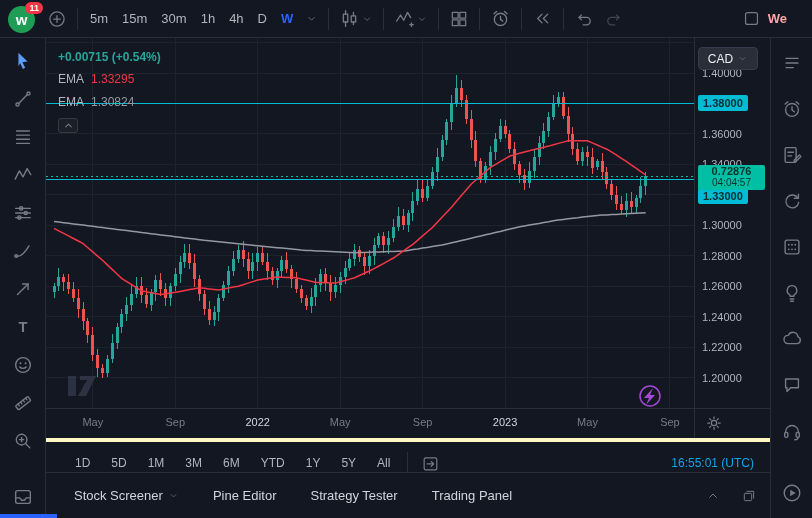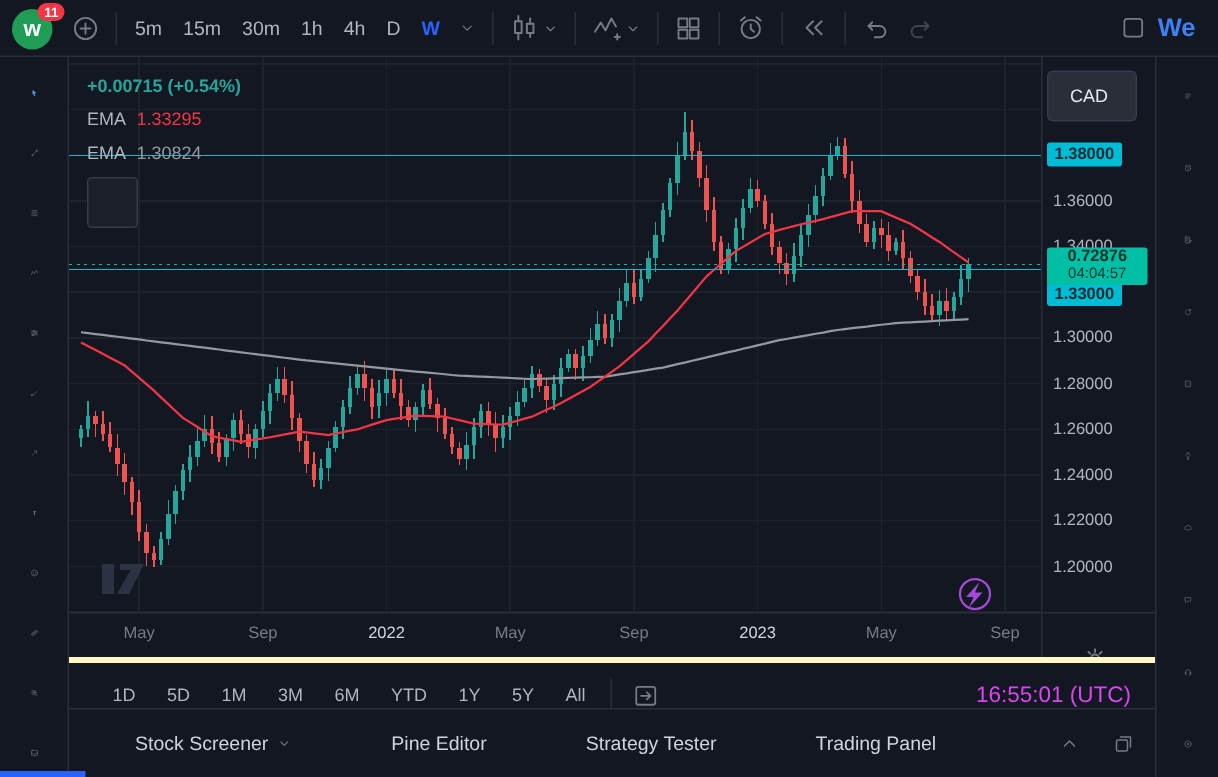--- a/index.html
+++ b/index.html
@@ -1,36 +1,36 @@
 <!DOCTYPE html>
 <html><head>
 <meta charset="utf-8">
 <style>
   html,body{margin:0;padding:0;background:#0b0e15;}
   #app{position:relative;width:812px;height:518px;background:#131722;overflow:hidden;
        font-family:"Liberation Sans",sans-serif;color:#d1d4dc;font-size:12px;}
   .ic{stroke:#787b86;fill:none;stroke-width:1.5;stroke-linecap:round;stroke-linejoin:round;}
-  button{background:none;border:none;padding:16px;cursor:pointer;color:inherit;font-family:inherit;}
+  button{background:none;border:none;padding:0;cursor:pointer;color:inherit;font-family:inherit;}
 
   
   #topbar{position:absolute;left:0;top:0;width:812px;height:38px;display:flex;align-items:center;
           gap:4px;padding:0 8px;border-bottom:1px solid #2a2e39;box-sizing:border-box;background:#131722;z-index:6;}
   .logo-wrap{position:relative;width:32px;height:30px;flex:0 0 auto;}
   .logo-circle{width:27px;height:27px;border-radius:50%;background:#1f9d55;color:#fff;font-weight:800;
                display:flex;align-items:center;justify-content:center;font-size:15px;margin-top:2px;}
   .notif-badge{position:absolute;top:-2px;right:-3px;background:#f23645;color:#fff;font-size:9px;
                font-weight:700;border-radius:8px;padding:1px 4px;line-height:10px;}
   .symbol-search{display:flex;align-items:center;gap:5px;padding:3px 6px;}
   .symbol-label{font-size:14px;font-weight:700;color:#e9ebf0;letter-spacing:.2px;}
   .sep{width:1px;height:22px;background:#2a2e39;margin:0 3px;flex:0 0 auto;}
   .tb{display:flex;align-items:center;gap:1px;padding:3px 3px;border-radius:3px;}
   .int{padding:3px 5px;font-size:13px;color:#b2b5be;border-radius:3px;}
   .int.active{color:#2962ff;font-weight:700;}
   .spacer{flex:1;}
-  #topRightLabel{font-size:17px;font-weight:600;color:#3b82f6;margin-right:7px;}
+  #topRightLabel{font-size:13px;font-weight:600;color:#fca5a5;margin-right:17px;}
   .dim{opacity:.45;}
 
   
   #left-rail{position:absolute;left:0;top:38px;width:46px;height:480px;border-right:1px solid #2a2e39;
              box-sizing:border-box;display:flex;flex-direction:column;align-items:center;
              padding:8px 0 6px;gap:8px;background:#131722;z-index:5;}
   .rail-btn{width:38px;height:30px;display:flex;align-items:center;justify-content:center;border-radius:4px;}
   .rail-bottom{margin-top:auto;}
 
   
@@ -66,21 +66,21 @@
   .elab{color:#b2b5be;}
   .eval.red{color:#f23645;}
   .eval.gray{color:#9598a1;}
   #legend-collapse{width:20px;height:15px;border:1px solid #363a45;border-radius:3px;background:#1b2028;
                    display:flex;align-items:center;justify-content:center;margin-top:2px;}
 
   
   #range-bar{position:absolute;left:46px;top:438px;width:724px;height:34px;border-top:4px solid #fef9c3;
              box-sizing:border-box;display:flex;align-items:center;gap:7px;padding:12px 10px 0 22px;background:#131722;z-index:3;}
   .rng{font-size:12px;color:#b2b5be;padding:4px 7px;border-radius:3px;}
-  #clock-label{margin-left:auto;margin-right:6px;font-size:15px;color:#d946ef;}
+  #clock-label{margin-left:auto;margin-right:6px;font-size:12px;color:#0ea5e9;}
 
   
   #bottom-panel{position:absolute;left:46px;top:472px;width:724px;height:46px;border-top:1px solid #2a2e39;
                 box-sizing:border-box;display:flex;align-items:center;gap:34px;padding:0 10px 0 28px;background:#131722;z-index:3;}
   .ptab{font-size:13px;color:#d1d4dc;display:flex;align-items:center;gap:5px;}
   .panel-icons{margin-left:auto;display:flex;gap:14px;align-items:center;}
   #bottom-accent{position:absolute;left:0;top:514px;width:57px;height:4px;background:#2962ff;z-index:7;}
 </style>
 </head>
 <body>

